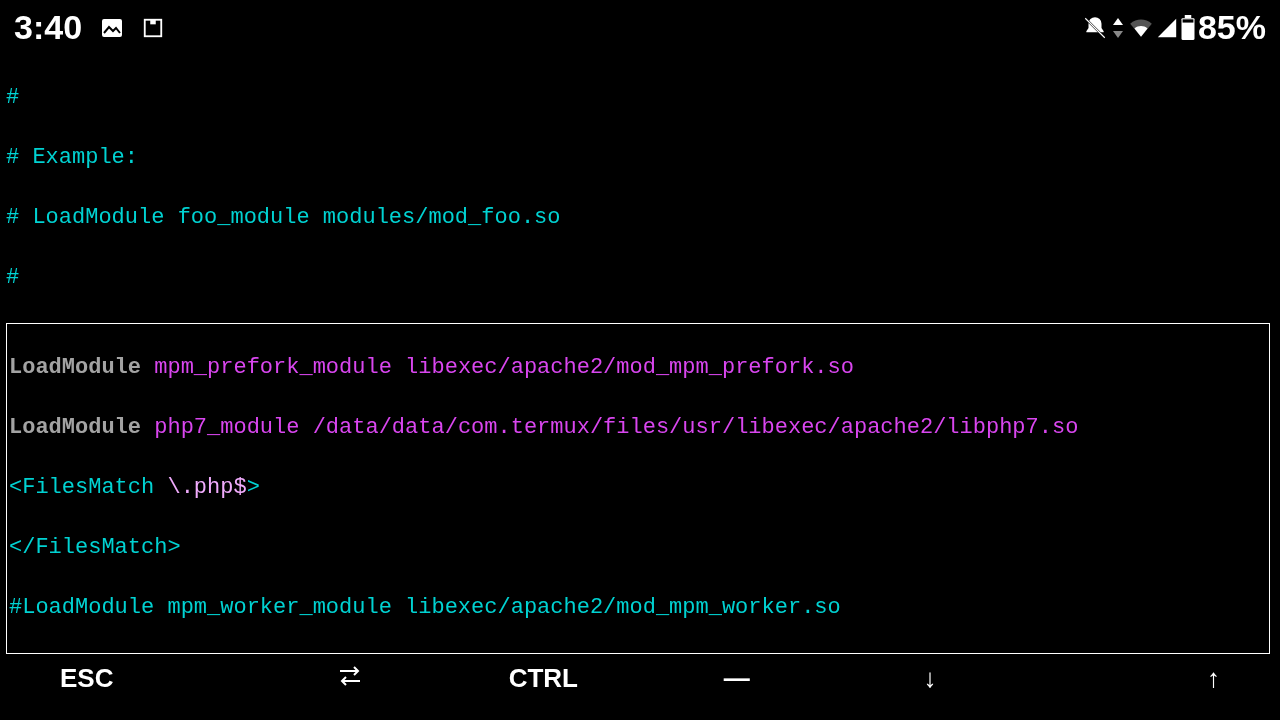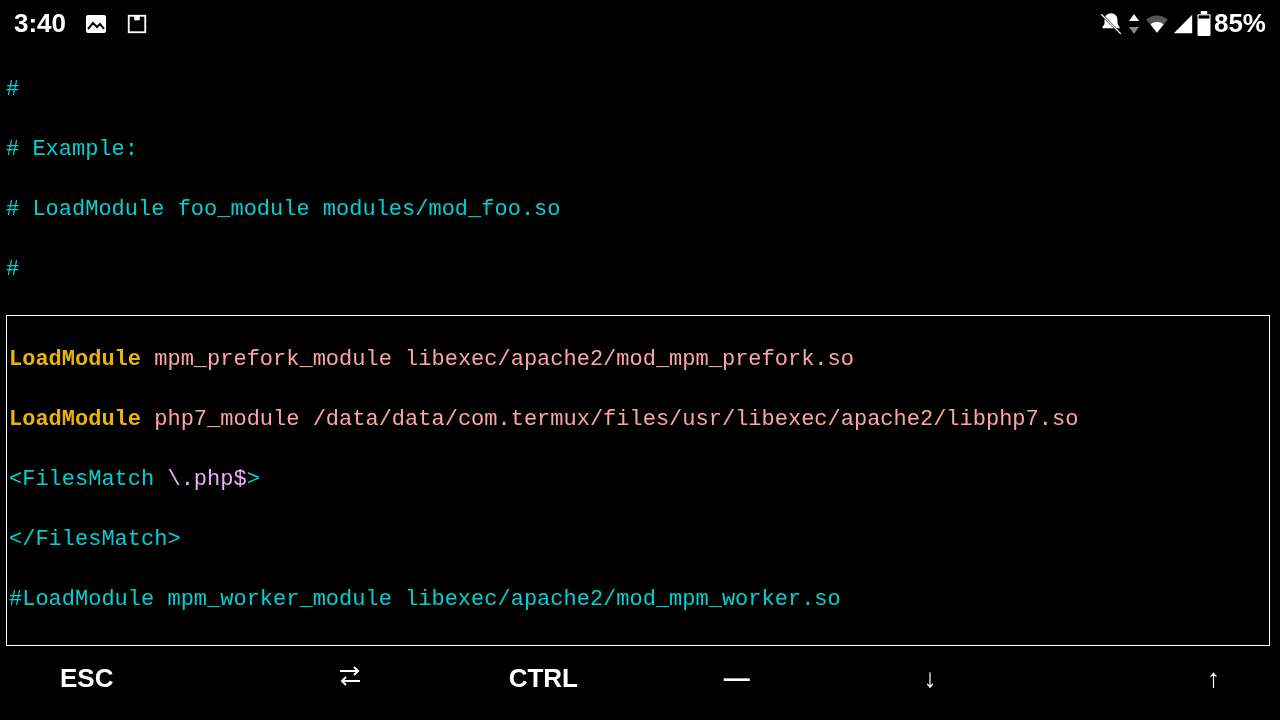--- a/index.html
+++ b/index.html
@@ -12,36 +12,36 @@
     font-size: 22px;
     overflow: hidden;
     position: relative;
   }
   .status-bar {
     display: flex;
     align-items: center;
     justify-content: space-between;
     padding: 8px 14px 6px 14px;
     font-family: sans-serif;
-    font-size: 26px;
+    font-size: 34px;
     font-weight: 600;
   }
   .status-left { display: flex; align-items: center; gap: 18px; }
   .status-right { display: flex; align-items: center; gap: 2px; }
   .status-icon { display: inline-flex; align-items: center; justify-content: center; }
   .editor {
     padding: 0 6px;
     line-height: 30px;
     font-size: 22px;
     white-space: pre;
   }
   .comment { color: #00d2d2; }
-  .keyword { color: #eab308; font-weight: bold; }
+  .keyword { color: #a3a3a3; font-weight: bold; }
   .orange { color: #f0abfc; }
-  .white { color: #fca5a5; }
+  .white { color: #d946ef; }
   .box {
     border: 1px solid #fff;
     margin-right: 4px;
     padding: 0 2px;
   }
   .box .editor-line:first-child { margin-top: -1px; }
   .bottom-bar {
     position: absolute;
     bottom: 0;
     left: 0;

